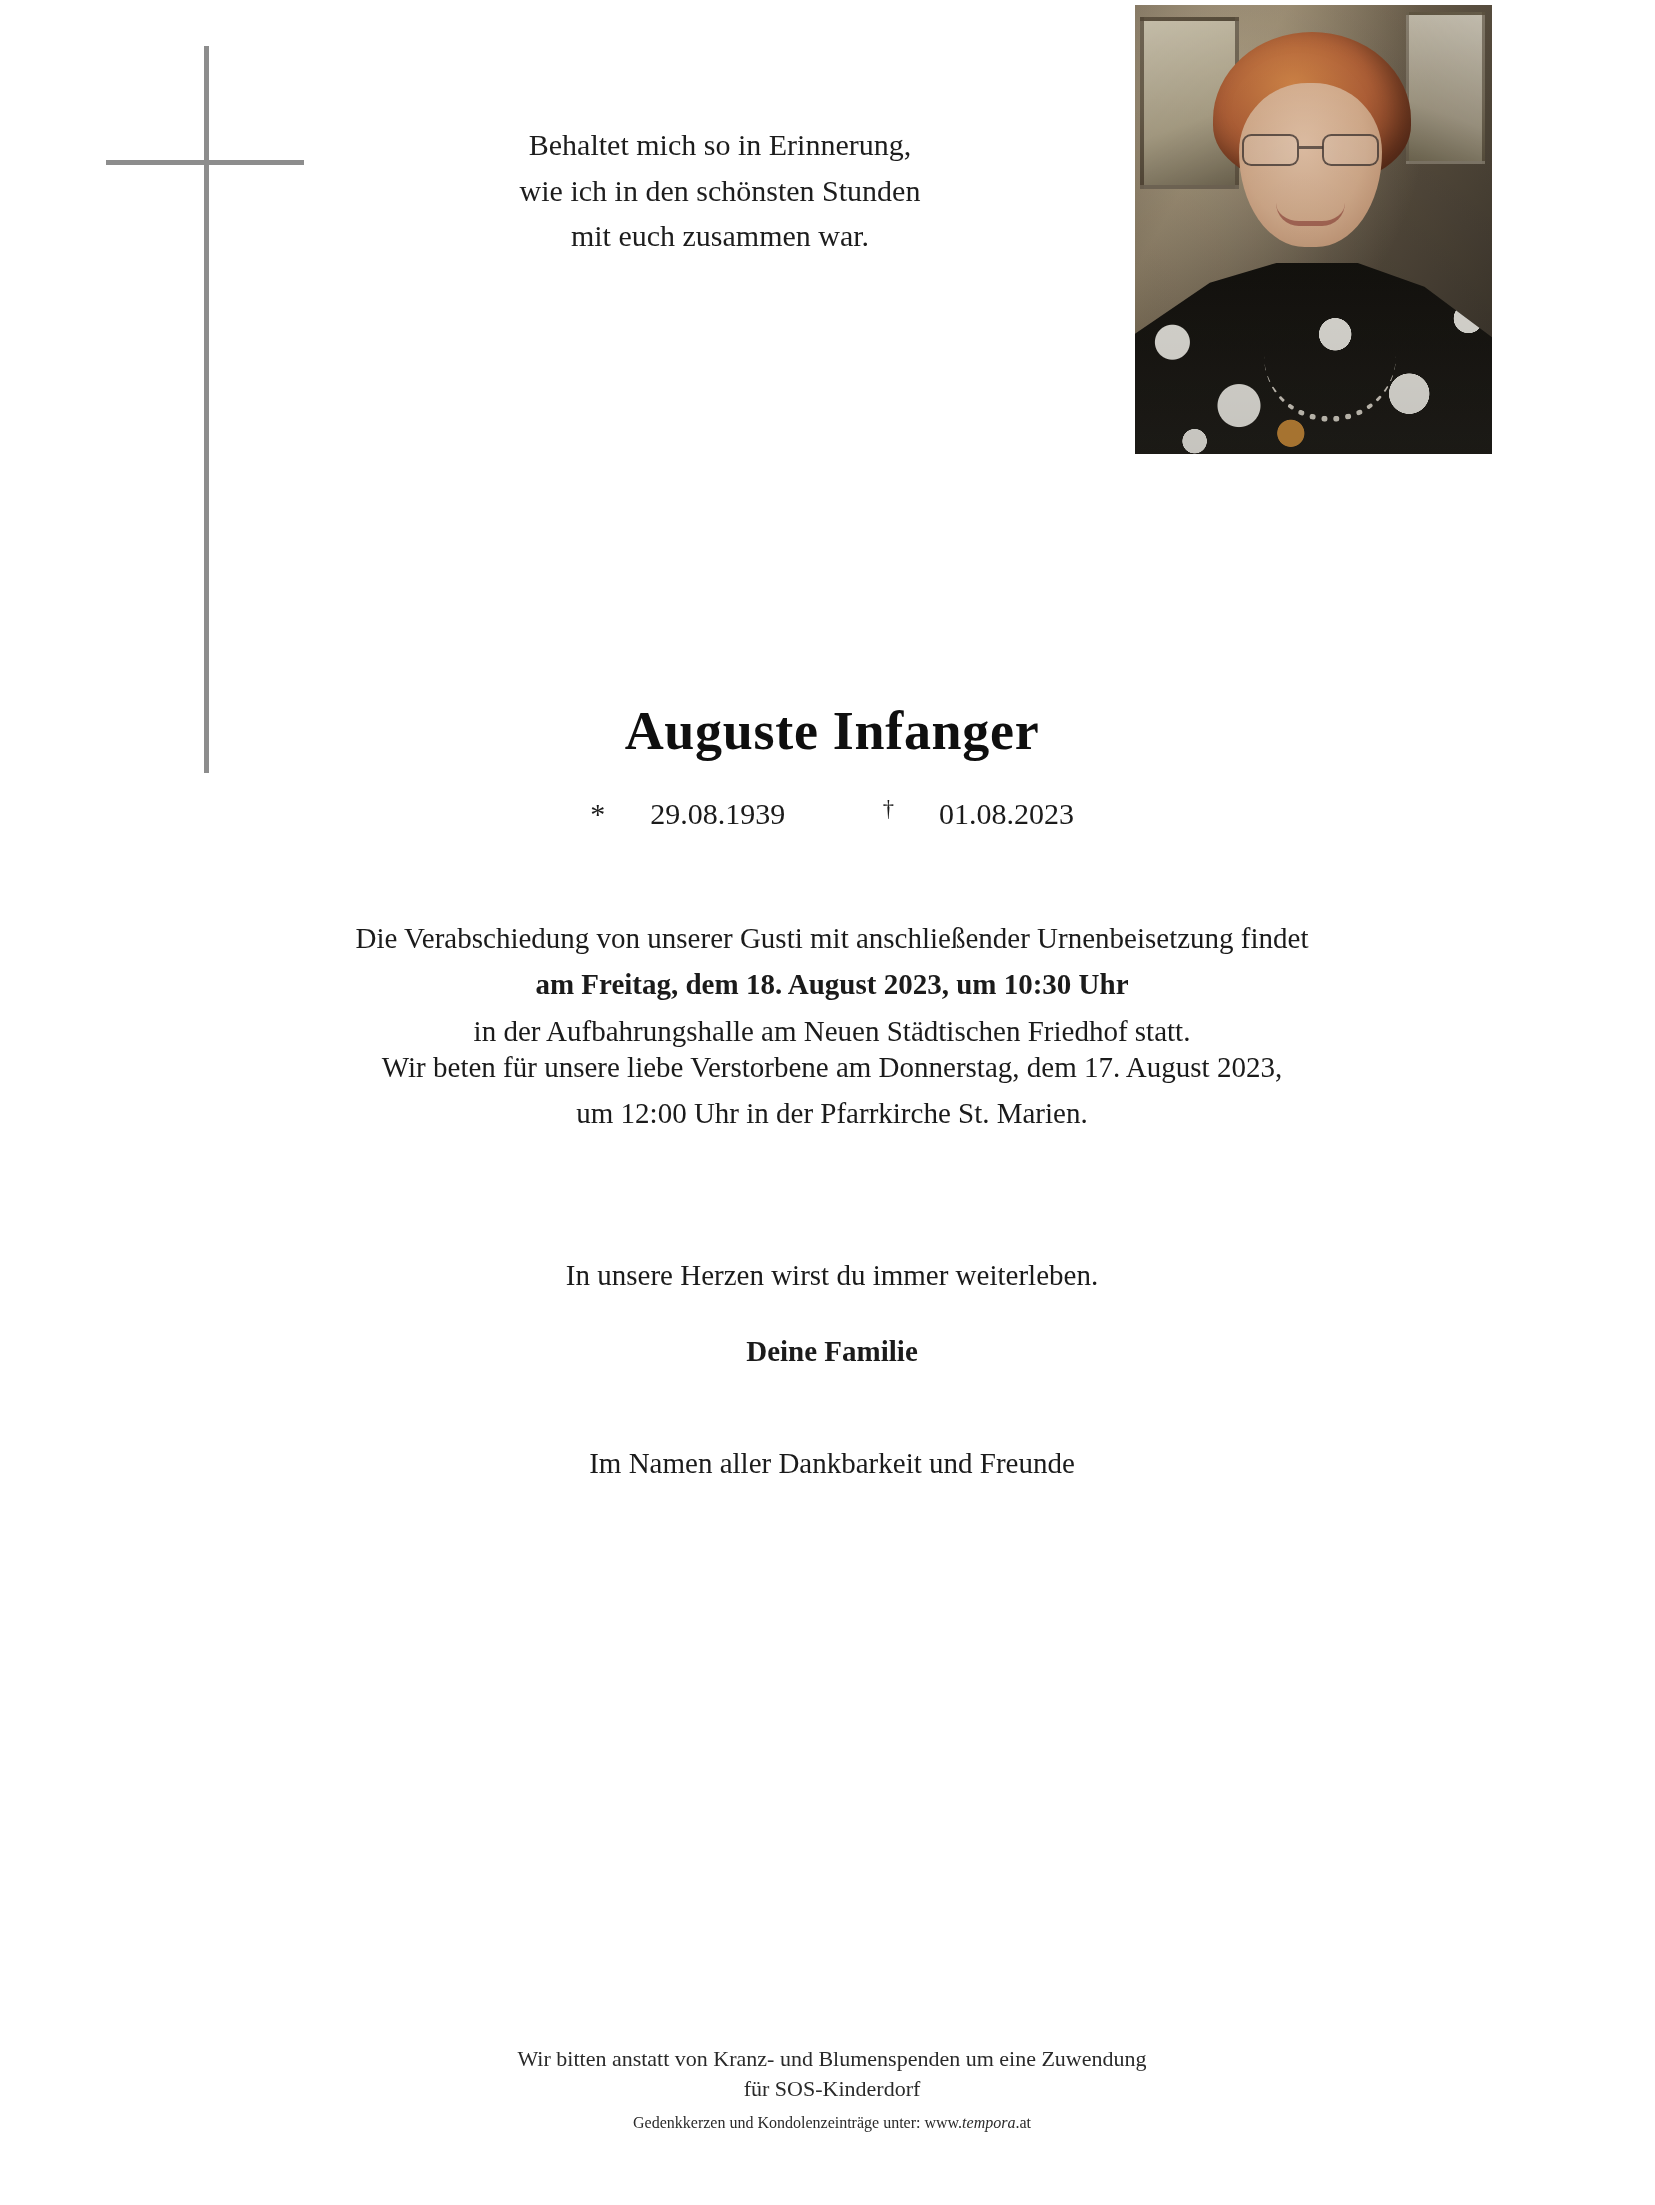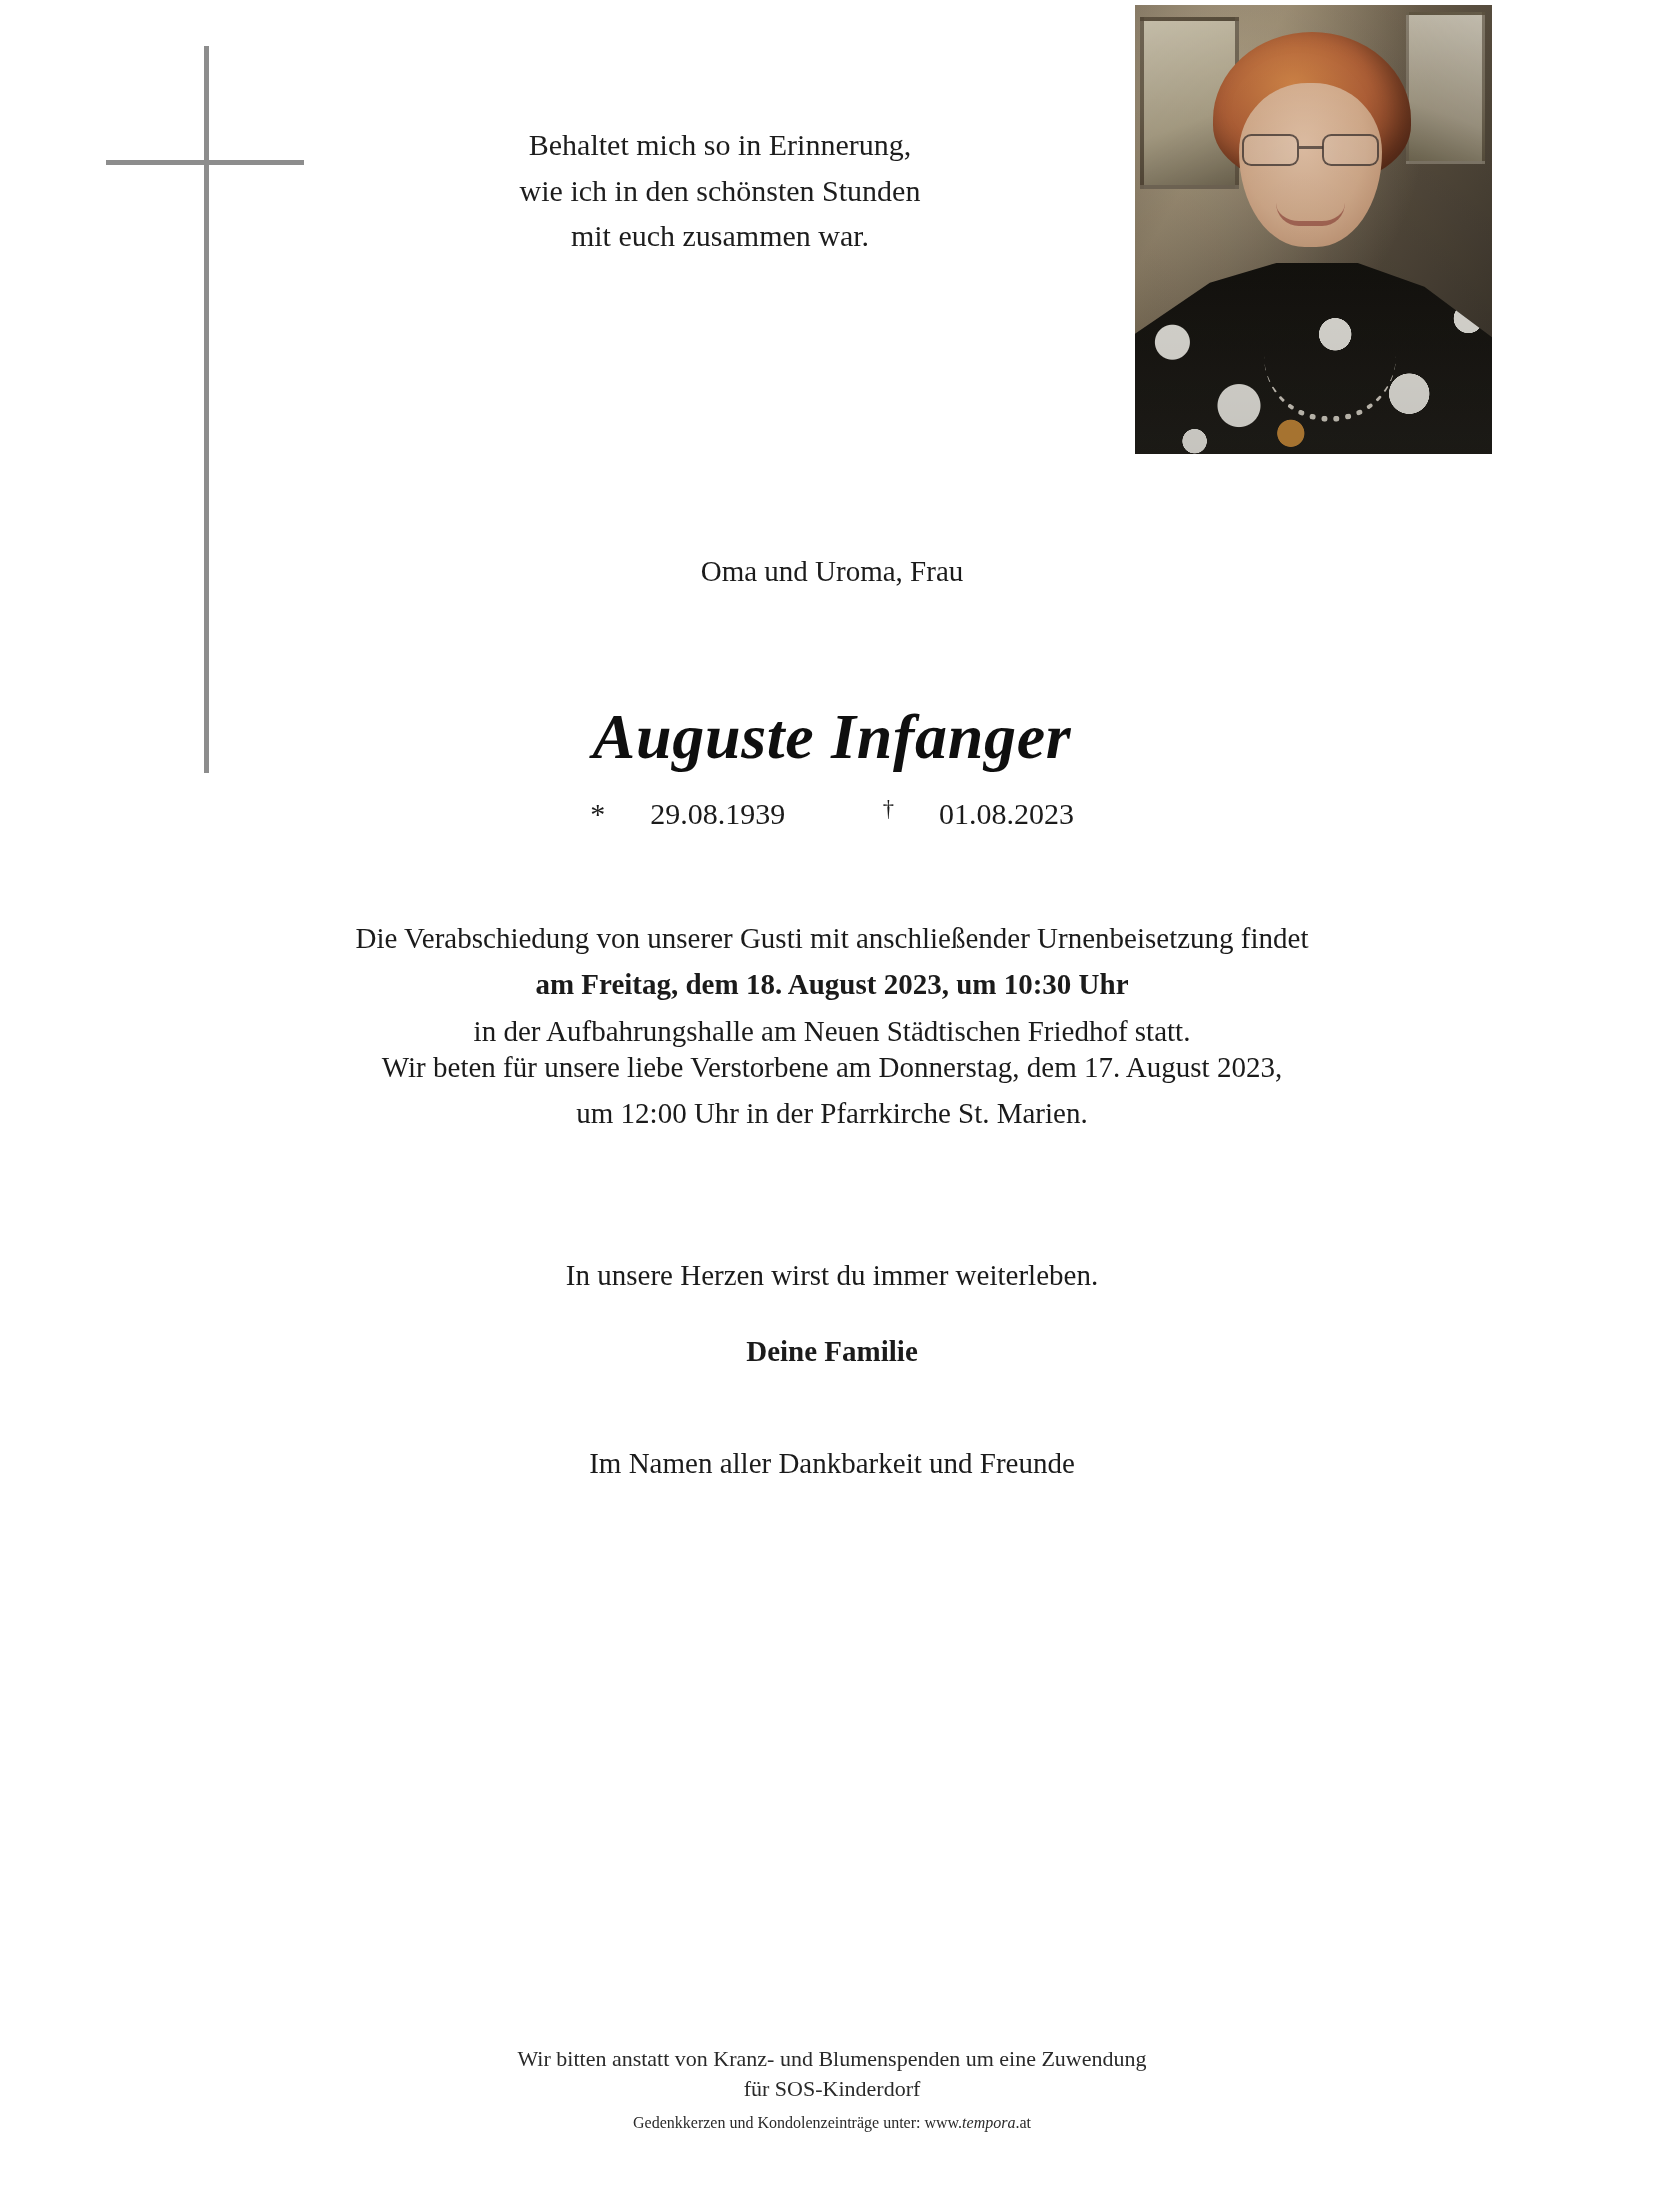--- a/index.html
+++ b/index.html
@@ -171,25 +171,24 @@
     text-align: center;
     font-size: 29px;
     line-height: 1.65;
   }
   .name {
     position: absolute;
     left: 264px;
     top: 700px;
     width: 1136px;
     text-align: center;
-    font-size: 64px;
+    font-size: 54px;
     font-weight: bold;
     letter-spacing: 0.7px;
     color: #0f0f0f;
-    font-style: italic;
   }
   .dates {
     position: absolute;
     left: 264px;
     top: 796px;
     width: 1136px;
     text-align: center;
     font-size: 30px;
   }
   .dates span { margin: 0 22.5px; }
@@ -310,21 +309,20 @@
 
 <div class="content">
 
   <div class="verse">
     <div>Behaltet mich so in Erinnerung,</div>
     <div>wie ich in den schönsten Stunden</div>
     <div>mit euch zusammen war.</div>
   </div>
 
   <div class="intro">
-    <div>Oma und Uroma, Frau</div>
   </div>
 
   <div class="name">Auguste Infanger</div>
 
   <div class="dates">
     <span><span>*</span><span>29.08.1939</span></span>
     <span><span class="sup">†</span><span>01.08.2023</span></span>
   </div>
 
   <div class="block b1">

